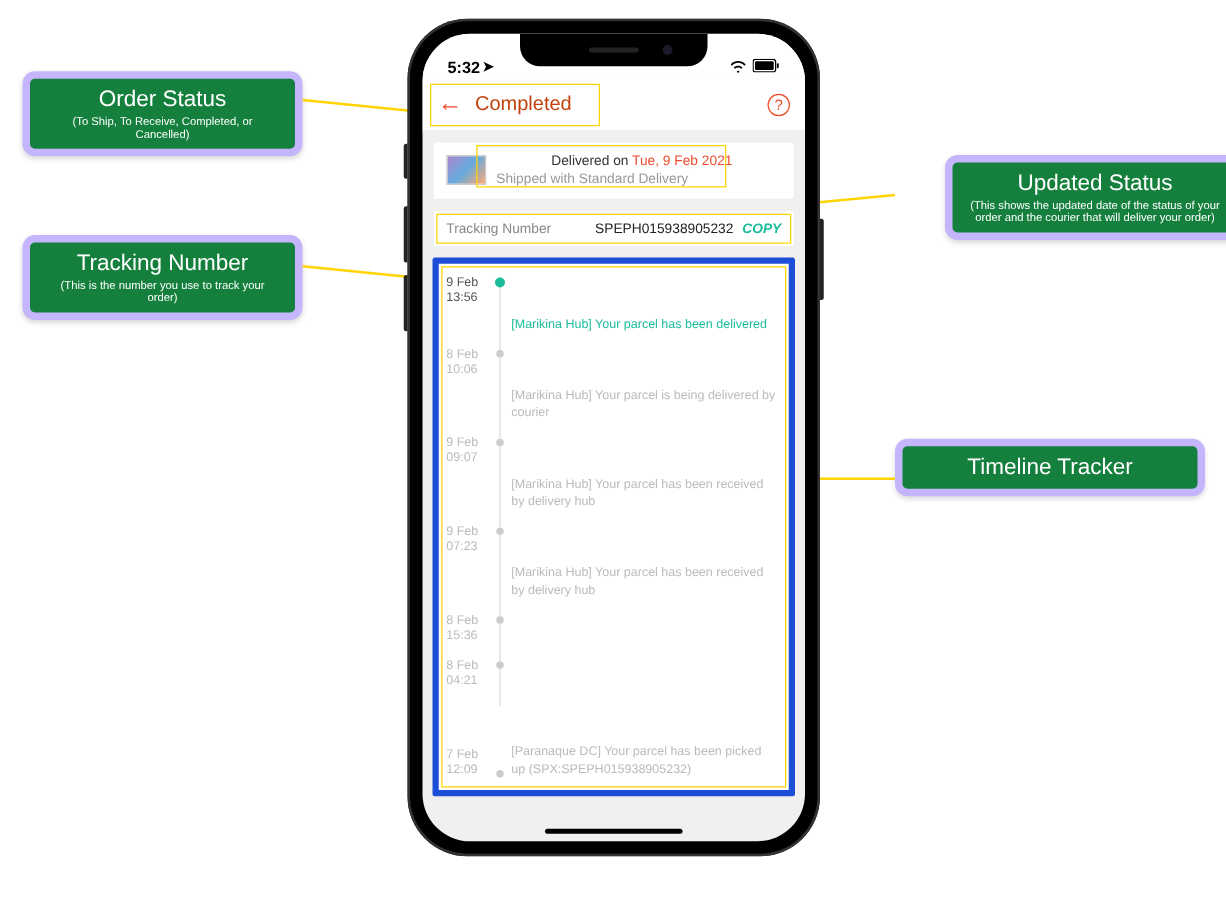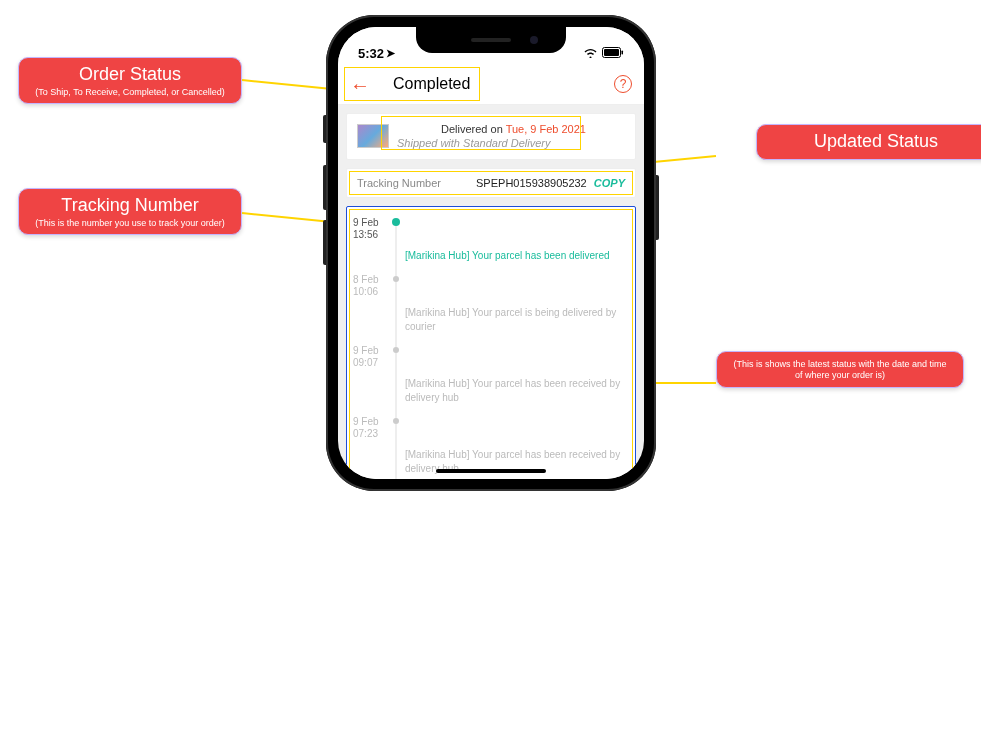--- a/index.html
+++ b/index.html
@@ -9,21 +9,21 @@
     background: #fff;
     font-family: -apple-system, Helvetica, Arial, sans-serif;
     position: relative;
   }
   
   .phone {
     position: absolute;
     left: 326px;
     top: 15px;
     width: 330px;
-    height: 476px;
+    height: 670px;
     background: #000;
     border-radius: 48px;
     padding: 12px;
     box-shadow: 0 0 0 2px #333 inset;
   }
   .phone-side-btn { position:absolute; background:#222; }
   .sb1 { left:-3px; top:100px; width:3px; height:28px; border-radius:2px 0 0 2px;}
   .sb2 { left:-3px; top:150px; width:3px; height:45px; border-radius:2px 0 0 2px;}
   .sb3 { left:-3px; top:205px; width:3px; height:45px; border-radius:2px 0 0 2px;}
   .sb4 { right:-3px; top:160px; width:3px; height:65px; border-radius:0 2px 2px 0;}
@@ -68,21 +68,21 @@
   .header {
     background: #fff;
     height: 42px;
     display: flex;
     align-items: center;
     padding: 0 12px;
     border-bottom: 1px solid #eee;
     position:relative;
   }
   .back-arrow { color: #ee4d2d; font-size: 20px; margin-right: 10px; cursor:pointer; font-weight:300;}
-  .header-title { font-size: 16px; flex:1; color:#000000;margin-left:13px;}
+  .header-title { font-size: 16px; flex:1; color:#c2410c;}
   .help-icon {
     width: 18px; height: 18px; border: 1.5px solid #ee4d2d; border-radius: 50%;
     color: #ee4d2d; font-size: 12px; display:flex; align-items:center; justify-content:center;
     cursor:pointer;
   }
   .hl-box {
     position:absolute;
     border: 1.5px solid #ffd400;
     pointer-events:none;
   }
@@ -95,31 +95,31 @@
     position:relative;
   }
   .deliv-row { display:flex; align-items:center; gap:8px;}
   .thumb {
     width: 32px; height: 24px; background: linear-gradient(135deg,#a8c,#6ad,#fa7);
     border:1px solid #ccc; flex-shrink:0;
   }
   .deliv-text { font-size:11px; line-height:1.3;}
   .deliv-text .d1 { color:#333;padding-left:44px;}
   .deliv-text .d1 .date { color:#ee4d2d;}
-  .deliv-text .d2 { color:#999;font-style:italic;}
+  .deliv-text .d2 { color:#999;}
   .track-row {
     display:flex; justify-content:space-between; align-items:center;
     font-size:11px; padding:8px 10px; background:#fff; margin:8px 8px 0;
     border:1px solid #eee; border-radius:2px; position:relative;
   }
   .track-row .lbl { color:#888;}
   .track-row .val { color:#222; font-weight:500;}
   .track-row .copy { color:#1abc9c; font-weight:600; margin-left:4px; cursor:pointer;font-style:italic;}
   .timeline {
-    background:#fff; margin:8px 8px 0; border:1px solid #1d4ed8; border-radius:2px;
+    background:#fff; margin:8px 8px 0; border:5px solid #1d4ed8; border-radius:2px;
     padding:10px 10px 10px 6px; position:relative;
   }
   .tl-row { display:flex; font-size:10px; margin-bottom:12px; position:relative;}
   .tl-row:last-child{margin-bottom:0;align-items:flex-end;}
   .tl-date { width:34px; color:#bbb; line-height:1.2; flex-shrink:0;}
   .tl-row.active .tl-date { color:#555;}
   .tl-dot-col { width:18px; position:relative; flex-shrink:0; display:flex; justify-content:center;}
   .tl-dot {
     width:6px; height:6px; background:#ccc; border-radius:50%; margin-top:2px; z-index:2;
   }
@@ -127,22 +127,22 @@
   .tl-line {
     position:absolute; left:50%; top:8px; bottom:-14px; width:1px; background:#ddd;
     transform:translateX(-50%);
   }
   .tl-row:last-child .tl-line{display:none;}
   .tl-msg { color:#bbb; line-height:1.35; flex:1;margin-top:32px;}
   .tl-row.active .tl-msg { color:#1abc9c;}
   
   .callout {
     position:absolute;
-    background:#ef4444;
-    border:1px solid #c4b5fd;
+    background:#15803d;
+    border:6px solid #c4b5fd;
     border-radius:10px;
     color:#fff;
     text-align:center;
     padding:6px 12px;
     box-shadow:0 2px 4px rgba(0,0,0,0.15);
   }
   .callout .ct { font-size:18px; line-height:1.2;}
   .callout .cd { font-size:9px; line-height:1.2; margin-top:1px;}
   .arrow-svg { position:absolute; pointer-events:none; }
   .home-ind { position:absolute; bottom:6px; left:50%; transform:translateX(-50%);
@@ -154,23 +154,24 @@
 <div class="callout" style="left:18px; top:57px; width:224px;">
   <div class="ct">Order Status</div>
   <div class="cd">(To Ship, To Receive, Completed, or Cancelled)</div>
 </div>
 <div class="callout" style="left:18px; top:188px; width:224px;">
   <div class="ct">Tracking Number</div>
   <div class="cd">(This is the number you use to track your order)</div>
 </div>
 <div class="callout" style="left:756px; top:124px; width:240px;">
   <div class="ct">Updated Status</div>
+  <div class="cd">(This shows the updated date of the status of your order and the courier that will deliver your order)</div>
 </div>
 <div class="callout" style="left:716px; top:351px; width:248px;">
-  <div class="cd">(This is shows the latest status with the date and time of where your order is)</div>
+  <div class="ct">Timeline Tracker</div>
 </div>
 
 <svg class="arrow-svg" style="left:242px; top:72px;" width="110" height="20">
   <defs>
       <marker id="ah1" markerWidth="8" markerHeight="8" refX="7" refY="3" orient="auto">
         <path d="M0,0 L8,3 L0,6 Z" fill="#ffd400"></path>
       </marker>
     </defs>
   <line x1="0" y1="8" x2="100" y2="18" stroke="#ffd400" stroke-width="2" marker-end="url(#ah1)"></line>
 </svg>
@@ -290,18 +291,19 @@
           <div class="tl-dot-col">
             <div class="tl-dot"></div>
             <div class="tl-line"></div>
           </div>
         </div>
         <div class="tl-row">
           <div class="tl-date">7 Feb<br>12:09</div>
           <div class="tl-dot-col">
             <div class="tl-dot"></div>
           </div>
+          <div class="tl-msg">[Paranaque DC] Your parcel has been picked up (SPX:SPEPH015938905232)</div>
         </div>
       </div>
 
     <div class="home-ind"></div>
   </div>
 </div>
 
 </body></html>

